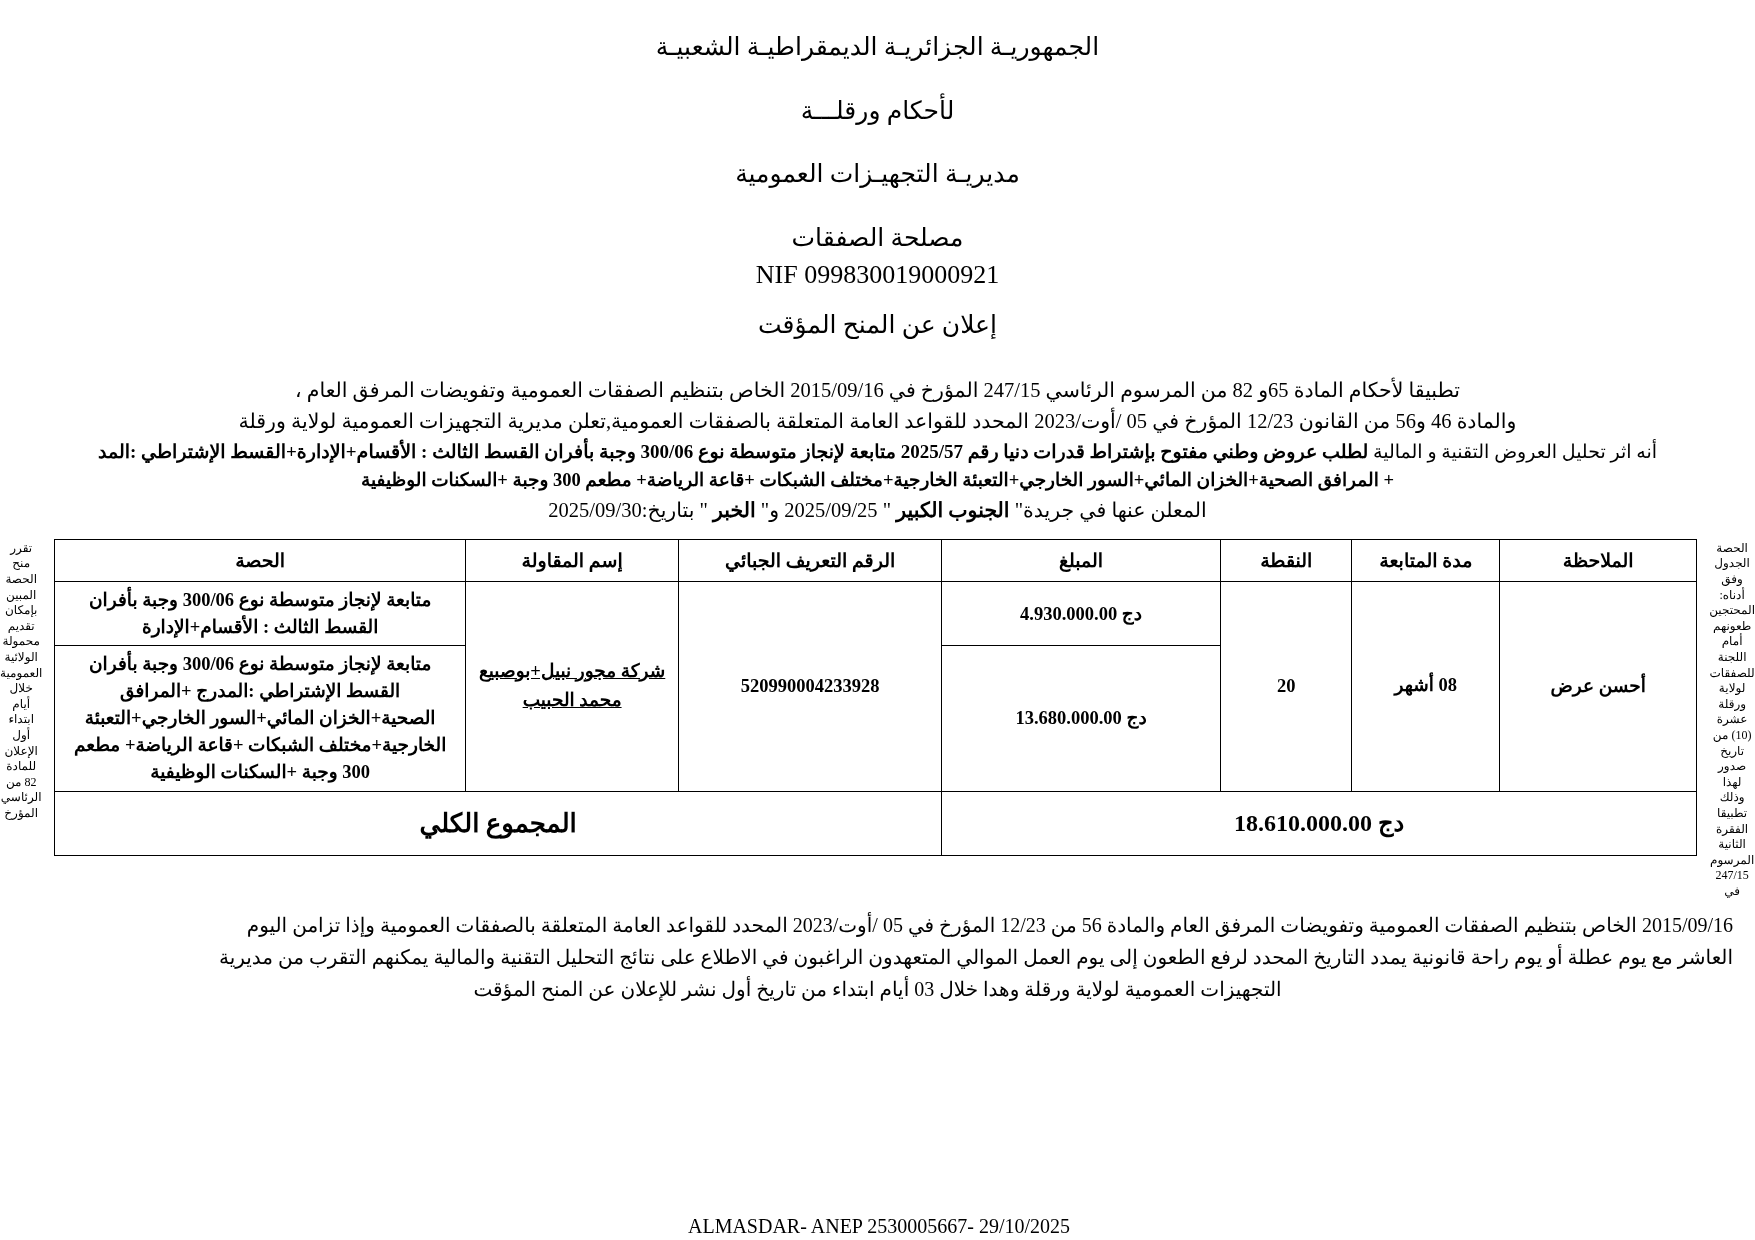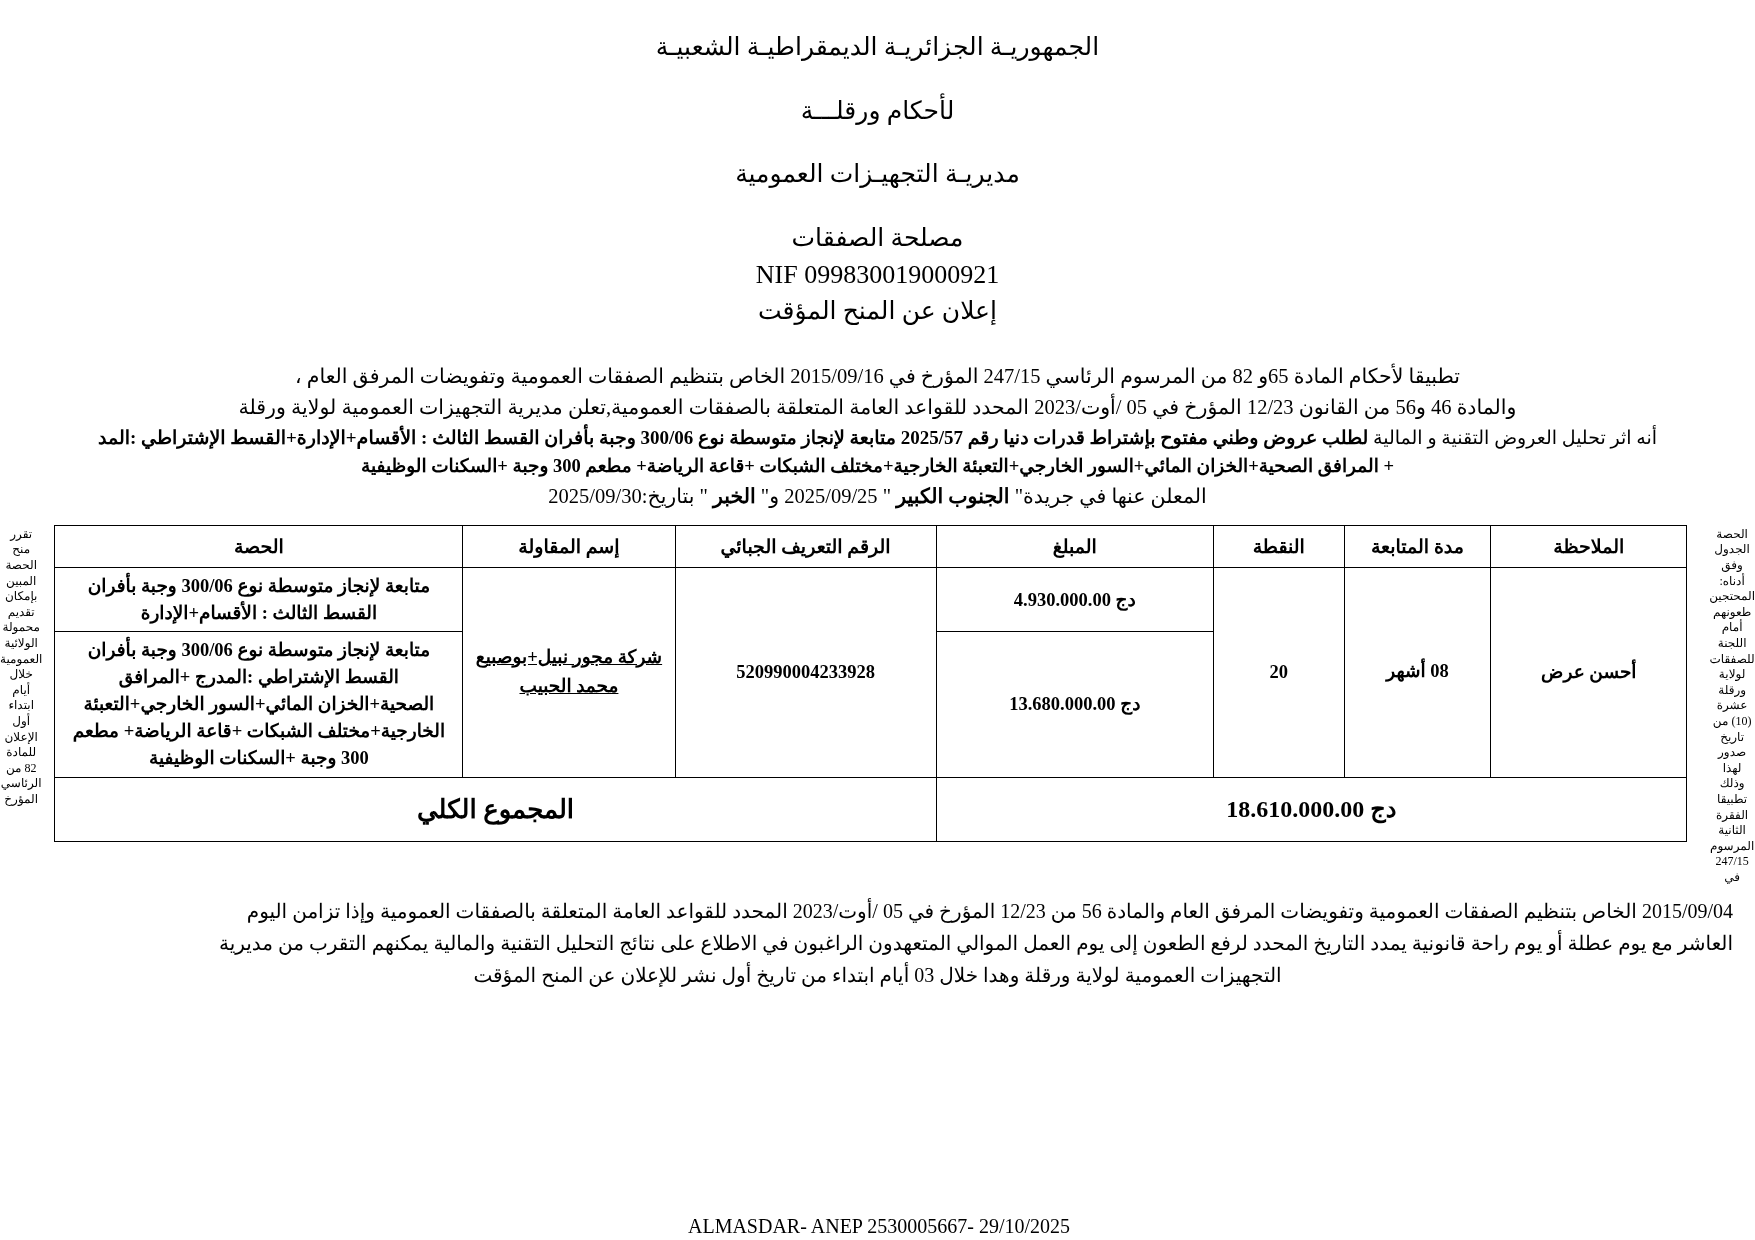--- a/index.html
+++ b/index.html
@@ -38,21 +38,21 @@
   }
   .header .nif {
     direction: ltr;
     display: block;
     font-size: 26px;
     margin-top: 4px;
   }
   .header .subtitle {
     display: block;
     font-size: 25px;
-    margin-top: 1px;
+    margin-top: 15px;
   }
 
   
   .intro {
     margin: 34px 22px 0 22px;
     font-size: 20.5px;
     line-height: 1.47;
     text-align: justify;
     text-align-last: center;
     direction: rtl;
@@ -78,21 +78,21 @@
 
   .side-col {
     width: 85px;
     font-size: 12px;
     line-height: 1.30;
     text-align: center;
     padding-top: 2px;
     box-sizing: border-box;
   }
   .side-right { margin-right: 8px; }
-  .side-left  { margin-left: 18px; }
+  .side-left  { margin-left: 8px; }
 
   .table-wrap {
     flex: 1 1 auto;
     padding: 0 4px;
   }
 
   table.grant {
     width: 100%;
     border-collapse: collapse;
     table-layout: fixed;
@@ -259,20 +259,20 @@
           </tr>
         </tbody>
       </table>
     </div>
 
     <div class="side-col side-right">تقرر منح الحصة المبين بإمكان تقديم محمولة الولائية العمومية خلال أيام ابتداء أول الإعلان للمادة 82 من الرئاسي المؤرخ</div>
 
   </div>
 
   <div class="footer-para">
-    <p class="fl1">2015/09/04 الخاص بتنظيم الصفقات العمومية وتفويضات المرفق العام  والمادة 56 من 12/23 المؤرخ في 05 /أوت/2023 المحدد للقواعد العامة المتعلقة بالصفقات العمومية وإذا تزامن  اليوم</p>
+    <p class="fl1">2015/09/16 الخاص بتنظيم الصفقات العمومية وتفويضات المرفق العام  والمادة 56 من 12/23 المؤرخ في 05 /أوت/2023 المحدد للقواعد العامة المتعلقة بالصفقات العمومية وإذا تزامن  اليوم</p>
     <p class="fl2">العاشر مع يوم عطلة أو يوم راحة قانونية يمدد التاريخ  المحدد لرفع الطعون إلى يوم العمل الموالي   المتعهدون الراغبون في الاطلاع على نتائج التحليل التقنية والمالية يمكنهم التقرب من مديرية</p>
     <p class="fl3">التجهيزات العمومية لولاية ورقلة وهدا خلال   03 أيام ابتداء من تاريخ أول  نشر للإعلان عن المنح المؤقت</p>
   </div>
 
   <div class="anep">ALMASDAR- ANEP 2530005667- 29/10/2025</div>
 
 </div>
 
 </body></html>

